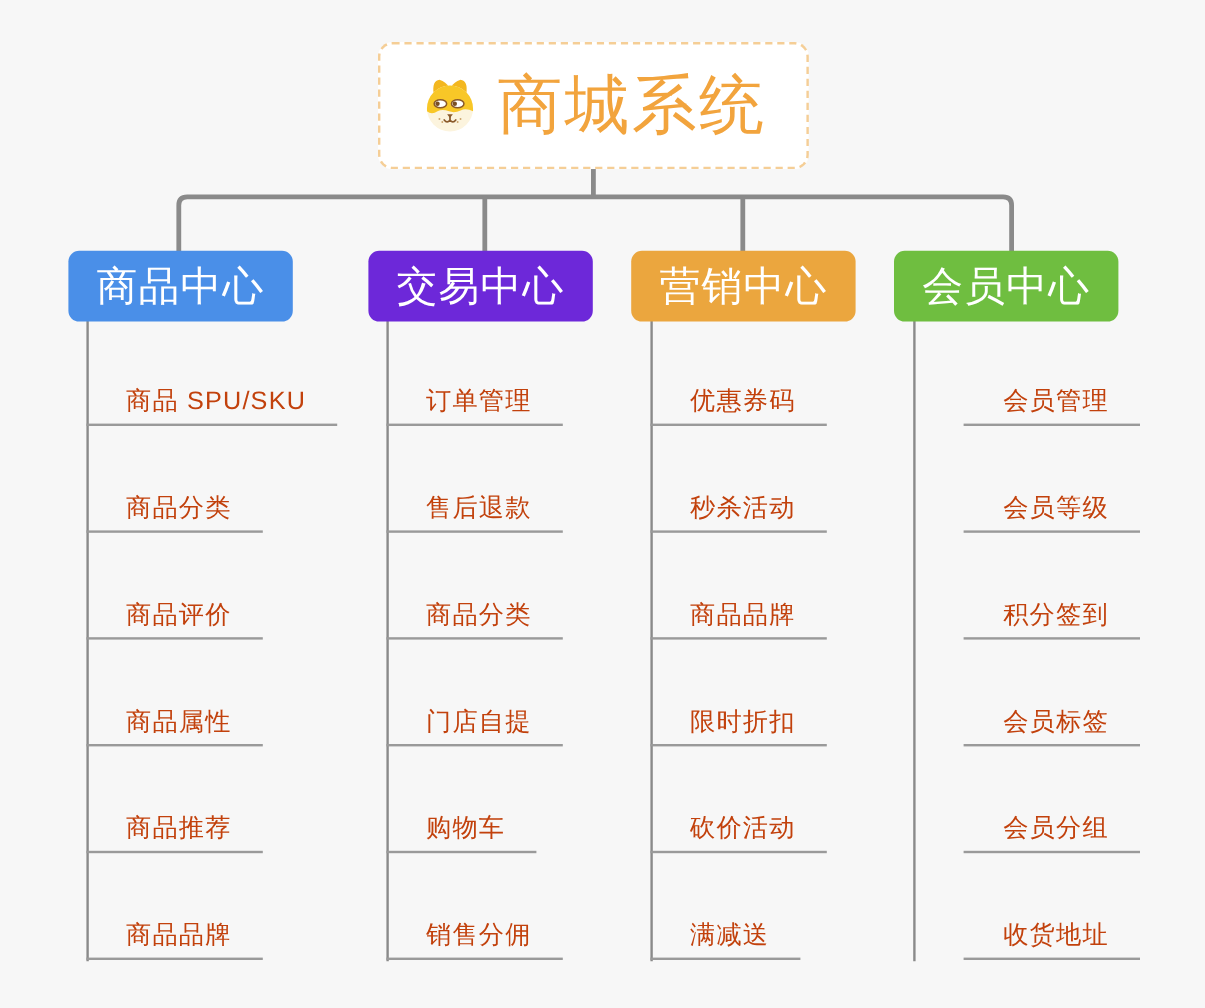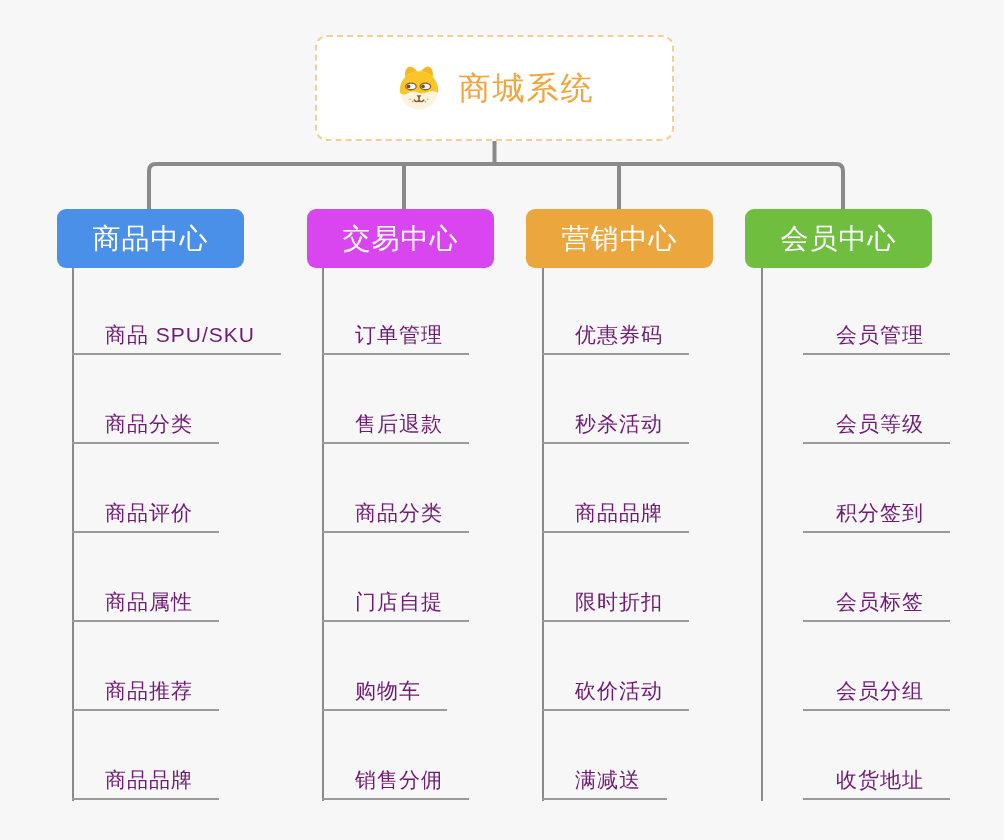--- a/index.html
+++ b/index.html
@@ -6,38 +6,38 @@
   .canvas{
     position:relative;width:1004px;height:840px;background:#F7F7F7;
     font-family:"Liberation Sans","DejaVu Sans",sans-serif;overflow:hidden;
   }
   
   .root{
     position:absolute;left:315px;top:35px;width:359px;height:106px;
     background:#ffffff;border:2px dashed #F5CE96;border-radius:12px;
     box-sizing:border-box;display:flex;align-items:center;justify-content:center;gap:16px;
   }
-  .root-title{font-size:32px;color:#F2A43D;letter-spacing:2px;line-height:1;}
+  .root-title{font-size:54px;color:#F2A43D;letter-spacing:2px;line-height:1;}
   .dog{width:48px;height:48px;flex:0 0 auto;}
   
   .connectors{position:absolute;left:0;top:0;pointer-events:none;}
   
   .branch{
     position:absolute;top:209px;width:187px;height:59px;border-radius:9px;
     display:flex;align-items:center;justify-content:center;
-    color:#fff;font-size:28px;letter-spacing:1px;font-family:Liberation Serif, serif;
+    color:#fff;font-size:34px;letter-spacing:1px;font-family:Liberation Serif, serif;
   }
   .b0{left:57px}.b1{left:307px}.b2{left:526px}.b3{left:745px}
   
   .col{position:absolute;top:266px;display:flex;flex-direction:column;align-items:flex-start;}
   .c0{left:72px}.c1{left:322px}.c2{left:542px}.c3{left:803px}
   .leaf{height:89px;display:flex;align-items:flex-end;}
   .leaf-label{
     display:inline-block;border-bottom:2px solid #9A9A9A;
-    padding:0 26px 6px 33px;font-size:21px;color:#701a75;
+    padding:0 26px 6px 33px;font-size:21px;color:#c2410c;
     letter-spacing:1px;white-space:nowrap;line-height:1.2;
   }
 </style>
 </head>
 <body>
 
 <div class="canvas">
 
   <svg class="connectors" width="1004" height="840" viewBox="0 0 1004 840">
     <g stroke="#8A8A8A" fill="none" stroke-width="4">
@@ -70,21 +70,21 @@
       <circle cx="22" cy="47" r="1" fill="#C9A36B"></circle>
       <circle cx="41" cy="44" r="1" fill="#C9A36B"></circle>
       <circle cx="38" cy="47" r="1" fill="#C9A36B"></circle>
     </svg>
     <span class="root-title">商城系统</span>
   </div>
 
   <div class="branch b0" style="background: rgb(74, 143, 232);">
     <span>商品中心</span>
   </div>
-  <div class="branch b1" style="background: #d946ef;">
+  <div class="branch b1" style="background: #6d28d9;">
     <span>交易中心</span>
   </div>
   <div class="branch b3" style="background: rgb(111, 190, 64);">
     <span>会员中心</span>
   </div>
   <div class="branch b2" style="background: rgb(235, 166, 62);">
     <span>营销中心</span>
   </div>
 
   <div class="col c0">

